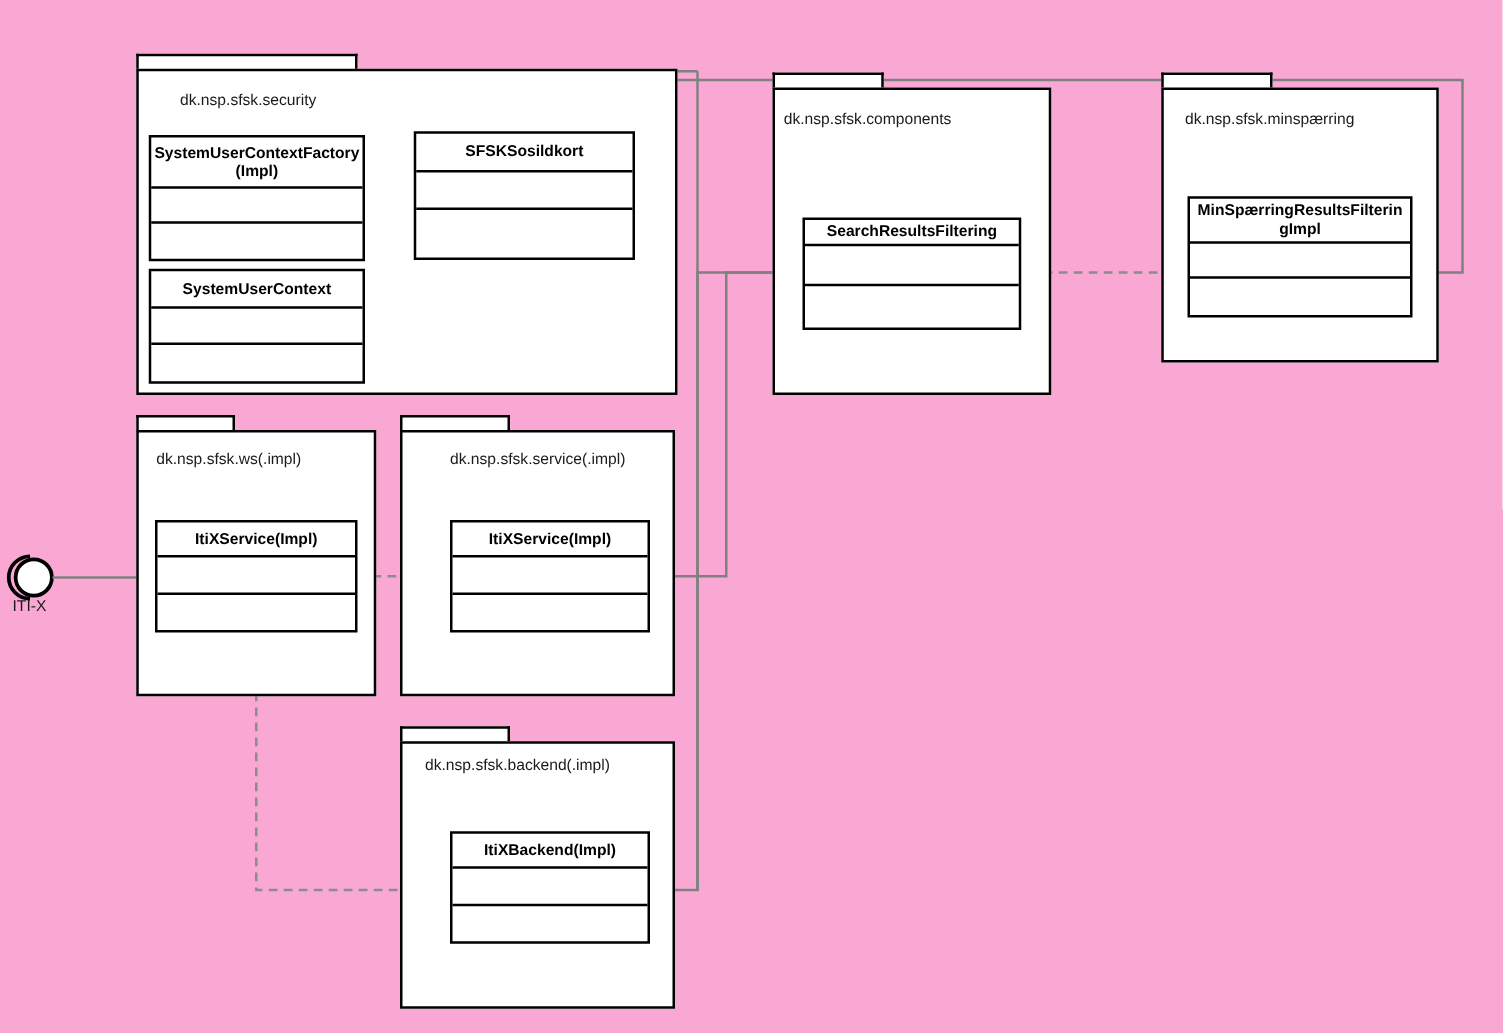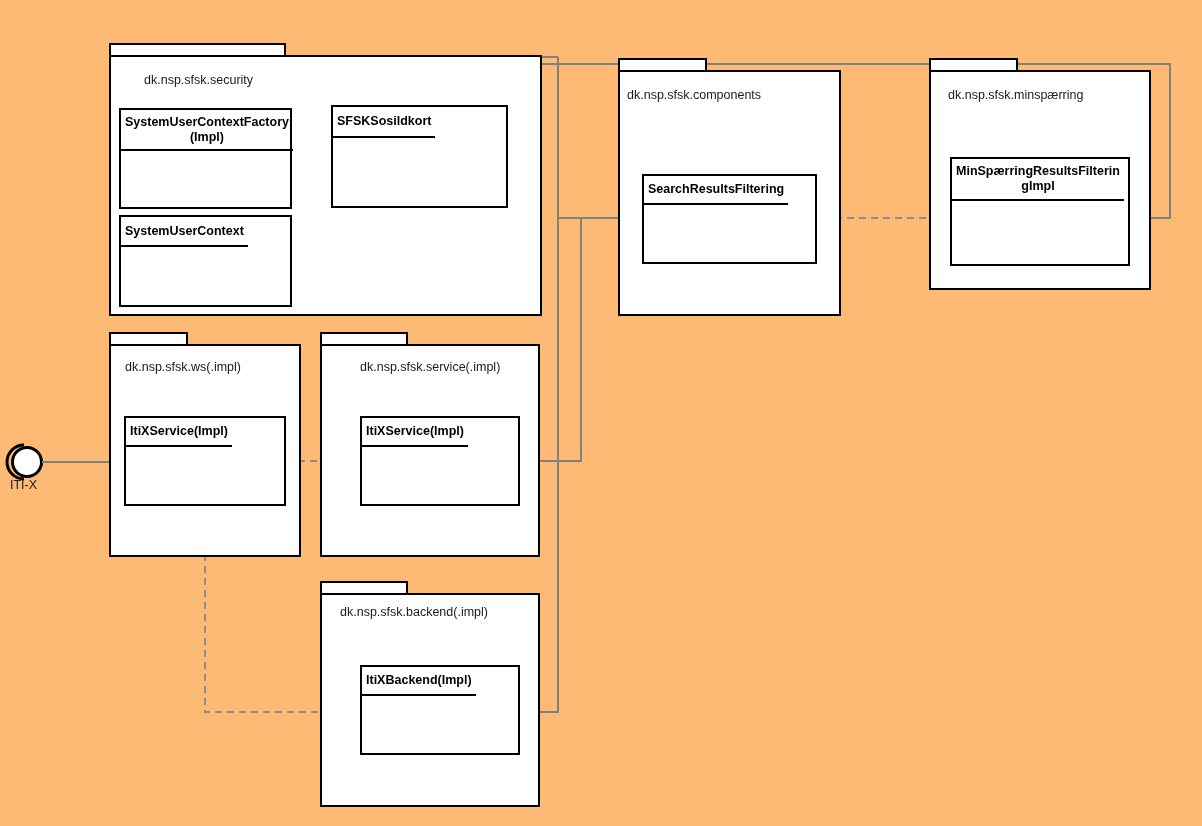--- a/index.html
+++ b/index.html
@@ -1,27 +1,27 @@
 <!DOCTYPE html>
 <html><head>
 <meta charset="utf-8">
 <title>UML Package Diagram</title>
 <style>
   html,body{margin:0;padding:0;background:#ffffff;}
   body{font-family:"Liberation Sans", sans-serif;}
-  #canvas{position:relative;width:1202px;height:826px;background:#fdba74;overflow:hidden;}
+  #canvas{position:relative;width:1202px;height:826px;background:#f9a8d4;overflow:hidden;}
 
   
   .pkg{position:absolute;}
   .pkg .tab{position:absolute;left:0;top:0;border:2px solid #000;border-bottom:none;background:#fff;box-sizing:border-box;}
   .pkg .body{position:absolute;left:0;border:2px solid #000;background:#fff;box-sizing:border-box;}
   .pkg .pkgname{position:absolute;font-size:12.5px;color:#1a1a1a;white-space:nowrap;}
 
   
-  .cls{position:absolute;border:2px solid #000;background:#fff;box-sizing:border-box;display:flex;flex-direction:row;}
+  .cls{position:absolute;border:2px solid #000;background:#fff;box-sizing:border-box;display:flex;flex-direction:column;}
   .cls .name{border-bottom:2px solid #000;box-sizing:border-box;display:flex;align-items:center;justify-content:center;
              text-align:center;font-weight:bold;font-size:12.5px;line-height:1.18;color:#000;padding:2px 4px;}
   .cls .compartment{box-sizing:border-box;}
   .cls .compartment.div{border-bottom:2px solid #000;}
   svg.ovl{position:absolute;left:0;top:0;width:1202px;height:826px;overflow:visible;pointer-events:none;}
 
   .iflabel{position:absolute;font-size:12.5px;color:#1a1a1a;white-space:nowrap;}
 </style>
 </head>
 <body>
@@ -97,21 +97,21 @@
       <div class="compartment div" style="height:27px;"></div>
       <div class="compartment" style="height:30px;"></div>
     </div>
   </div>
 
   <div class="pkg" style="left:929px;top:58px;width:222px;height:232px;">
     <div class="tab" style="width:89px;height:14px;"></div>
     <div class="body" style="top:12px;width:222px;height:220px;"></div>
     <div class="pkgname" style="left:19px;top:30px;">dk.nsp.sfsk.minspærring</div>
 
-    <div class="cls" style="left:21px;top:99px;width:180px;height:109px;">
+    <div class="cls" style="left:21px;top:99px;width:180px;height:97px;">
       <div class="name" style="height:42px;white-space:pre-line;">MinSpærringResultsFilterin
 gImpl</div>
       <div class="compartment div" style="height:33px;"></div>
       <div class="compartment" style="height:34px;"></div>
     </div>
   </div>
 
   <div class="pkg" style="left:109px;top:332px;width:192px;height:225px;">
     <div class="tab" style="width:79px;height:14px;"></div>
     <div class="body" style="top:12px;width:192px;height:213px;"></div>

